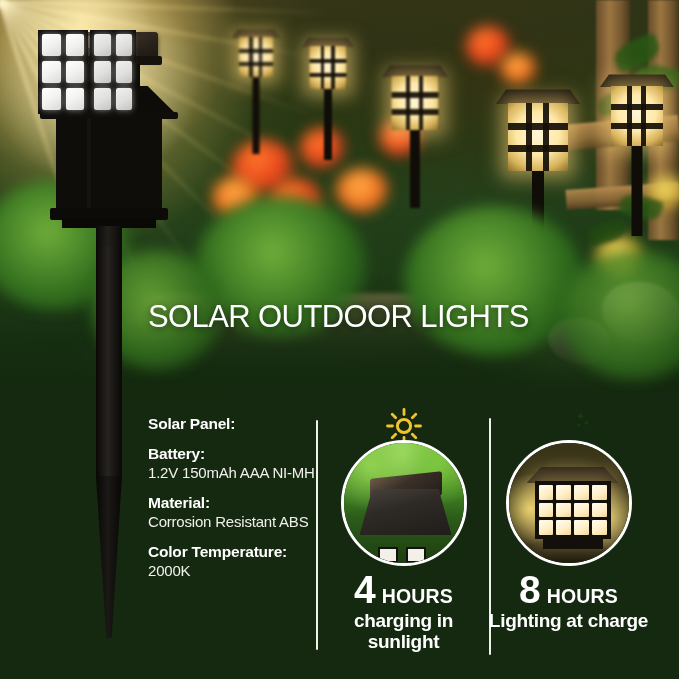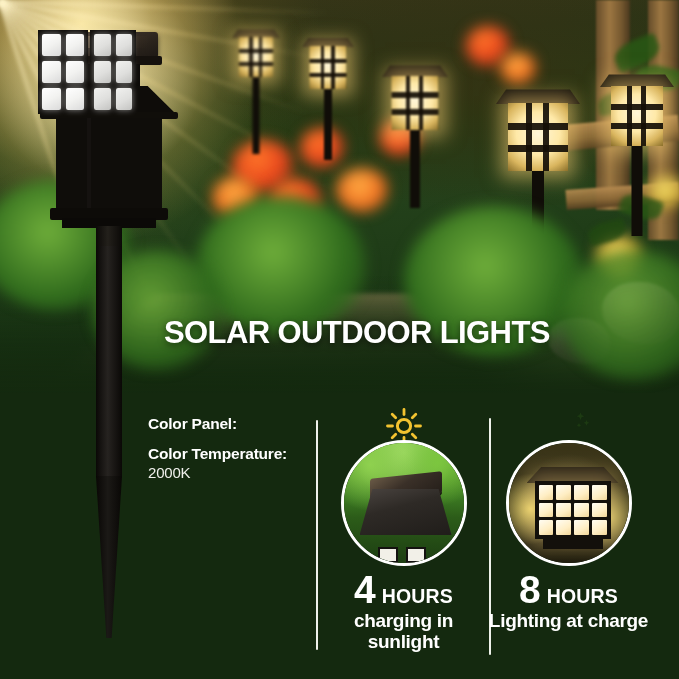--- a/index.html
+++ b/index.html
@@ -83,21 +83,21 @@
   .post-long{position:absolute;left:96px;top:246px;width:26px;height:155px;z-index:6;
     background:linear-gradient(90deg,#0a0806 0%,#262320 45%,#0a0806 100%);}
   .post-green{position:absolute;left:96px;top:396px;width:26px;height:82px;z-index:6;
     background:linear-gradient(90deg,#0a0806 0%,#262320 45%,#0a0806 100%);}
   .stake{position:absolute;left:96px;top:476px;width:26px;height:162px;z-index:6;
     background:linear-gradient(90deg,#090705,#1b1916 45%,#090705);
     clip-path:polygon(0% 0%, 100% 0%, 60% 100%, 40% 100%);}
 
   
   .headline{position:absolute;left:148px;top:300px;z-index:7;}
-  .h1{margin:16px;font-size:31px;line-height:34px;font-weight:700;color:#fff;letter-spacing:-.6px;
+  .h1{margin:0;font-size:31px;line-height:34px;font-weight:400;color:#fff;letter-spacing:-.6px;
     text-shadow:0 2px 7px rgba(0,0,0,.55);}
   .h2{margin:6px 0 0 0;font-size:17.5px;line-height:21px;font-weight:400;color:#f4f4f0;max-width:370px;
     text-shadow:0 1px 5px rgba(0,0,0,.6);}
 
   
   .green{position:absolute;left:0;top:393px;width:679px;height:286px;background:#14290f;z-index:5;}
 
   .specs{position:absolute;left:148px;top:414px;width:168px;z-index:8;}
   .spec{margin-bottom:11px;}
   .spec .k{font-size:15.5px;font-weight:700;color:#fff;line-height:19px;letter-spacing:-.2px;}
@@ -279,21 +279,29 @@
   <div class="headline">
     <h1 class="h1">SOLAR OUTDOOR LIGHTS</h1>
   </div>
 
   <div class="green"></div>
   <div class="post-green"></div>
   <div class="stake"></div>
 
   <div class="specs">
     <div class="spec">
-      <div class="k">Color Panel:</div>
+      <div class="k">Solar Panel:</div>
+    </div>
+    <div class="spec">
+      <div class="k">Battery:</div>
+      <div class="v">1.2V 150mAh AAA NI-MH</div>
+    </div>
+    <div class="spec">
+      <div class="k">Material:</div>
+      <div class="v">Corrosion Resistant ABS</div>
     </div>
     <div class="spec">
       <div class="k">Color Temperature:</div>
       <div class="v">2000K</div>
     </div>
   </div>
 
   <div class="vdiv a"></div>
   <div class="vdiv b"></div>
 

